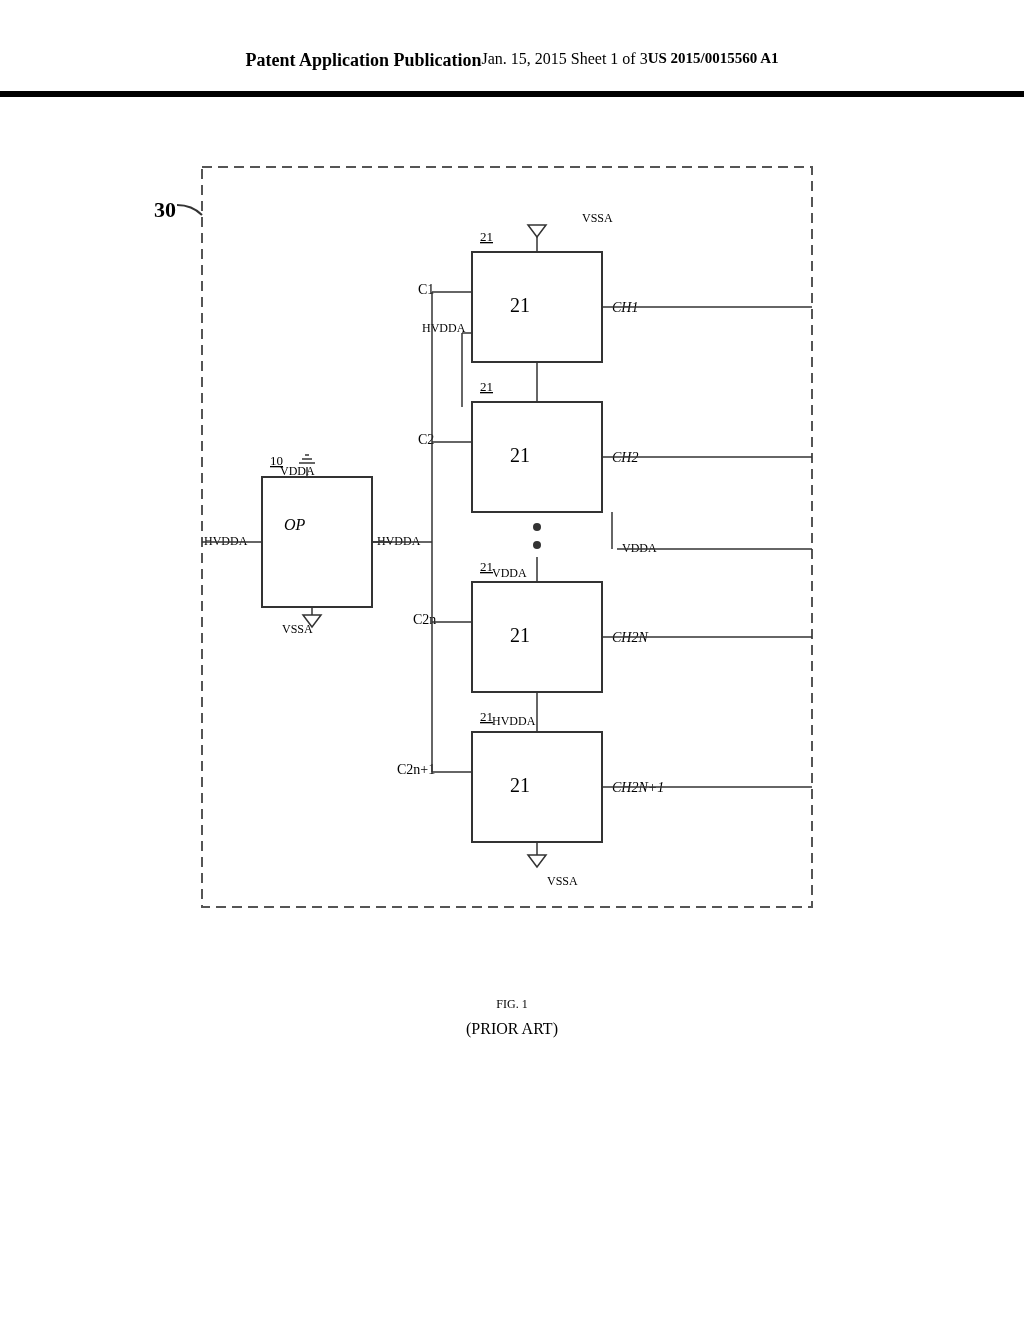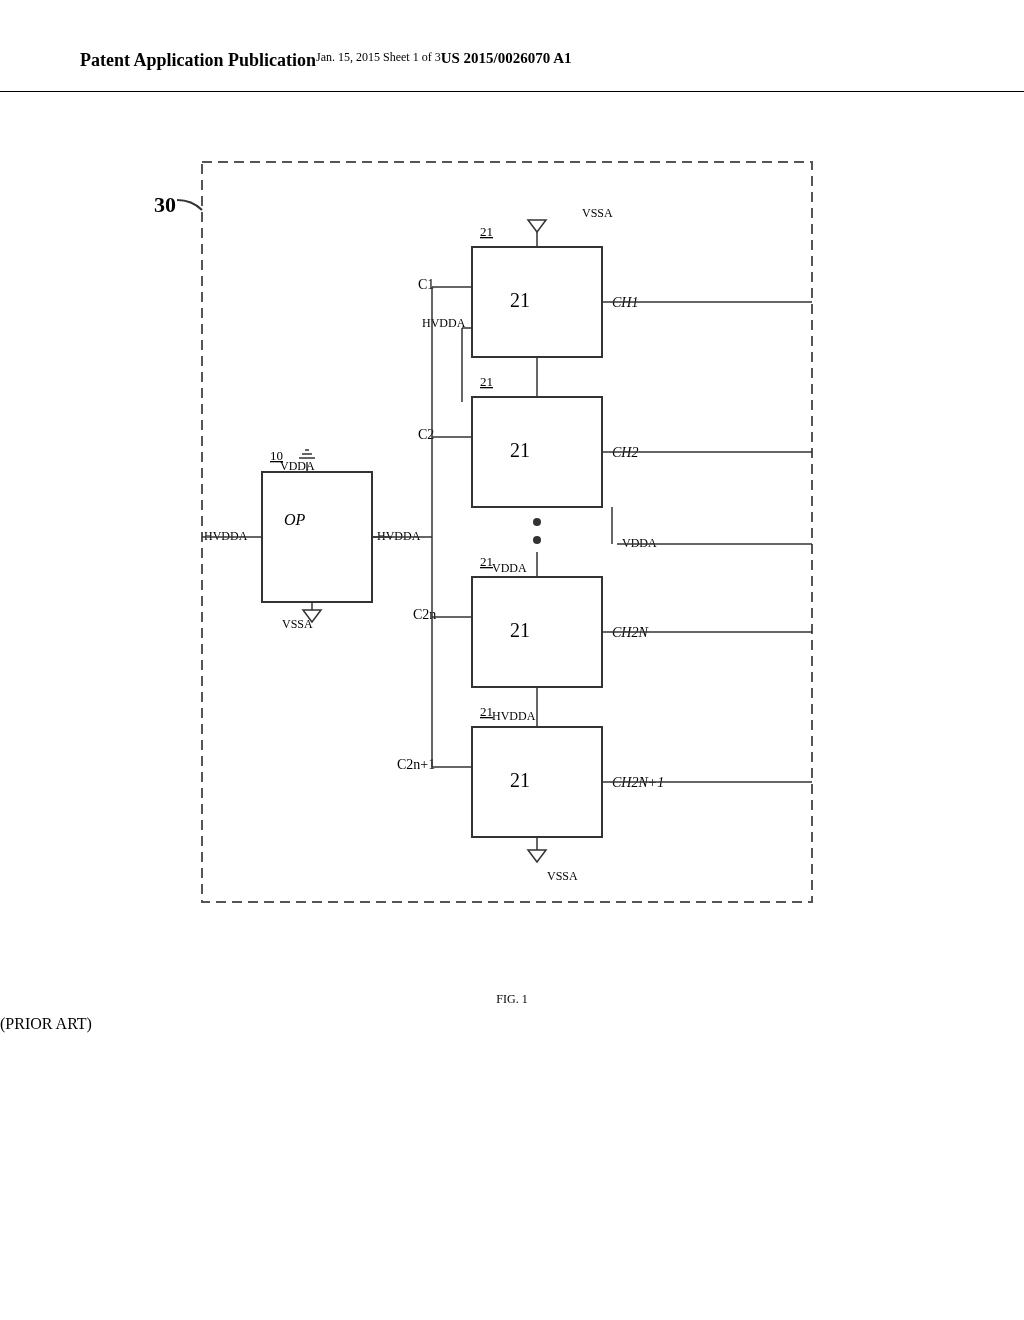--- a/index.html
+++ b/index.html
@@ -7,35 +7,35 @@
       width: 1024px;
       height: 1320px;
       background: #fff;
       font-family: 'Times New Roman', Times, serif;
       overflow: hidden;
       position: relative;
     }
 
     .page-header {
       display: flex;
-      justify-content: flex-start;
+      justify-content: center;
       align-items: flex-start;
       padding: 50px 80px 20px 80px;
-      border-bottom: 1px solid #000000;
+      border-bottom: 6px solid #000000;
       margin-bottom: 10px;
     }
 
     .header-left {
       font-size: 18px;
       font-weight: bold;
       max-width: 320px;
     }
 
     .header-center {
-      font-size: 12px;
+      font-size: 16px;
       text-align: center;
     }
 
     .header-right {
       font-size: 15px;
       font-weight: bold;
       text-align: right;
     }
 
     .diagram-area {
@@ -55,32 +55,32 @@
       pointer-events: none;
     }
 
     .fig-caption {
       text-align: center;
       margin-top: 20px;
       font-size: 12px;
     }
 
     .fig-caption2 {
-      text-align: left;
+      text-align: center;
       margin-top: 8px;
       font-size: 16px;
     }
   </style>
 </head>
 <body>
 
 <div class="page-header">
   <div class="header-left">Patent Application Publication</div>
   <div class="header-center">Jan. 15, 2015  Sheet 1 of 3</div>
-  <div class="header-right">US 2015/0026070 A1</div>
+  <div class="header-right">US 2015/0015560 A1</div>
 </div>
 
 <div class="diagram-area">
   <svg class="curve-svg" viewBox="0 0 780 820">
 
     <rect x="80" y="30" width="610" height="740" fill="none" stroke="#555" stroke-width="2" stroke-dasharray="10,6"></rect>
 
     <text x="32" y="80" font-size="22" font-weight="bold" font-family="Times New Roman">30</text>
 
     <path d="M 55 68 Q 70 68 80 78" fill="none" stroke="#333" stroke-width="2"></path>

